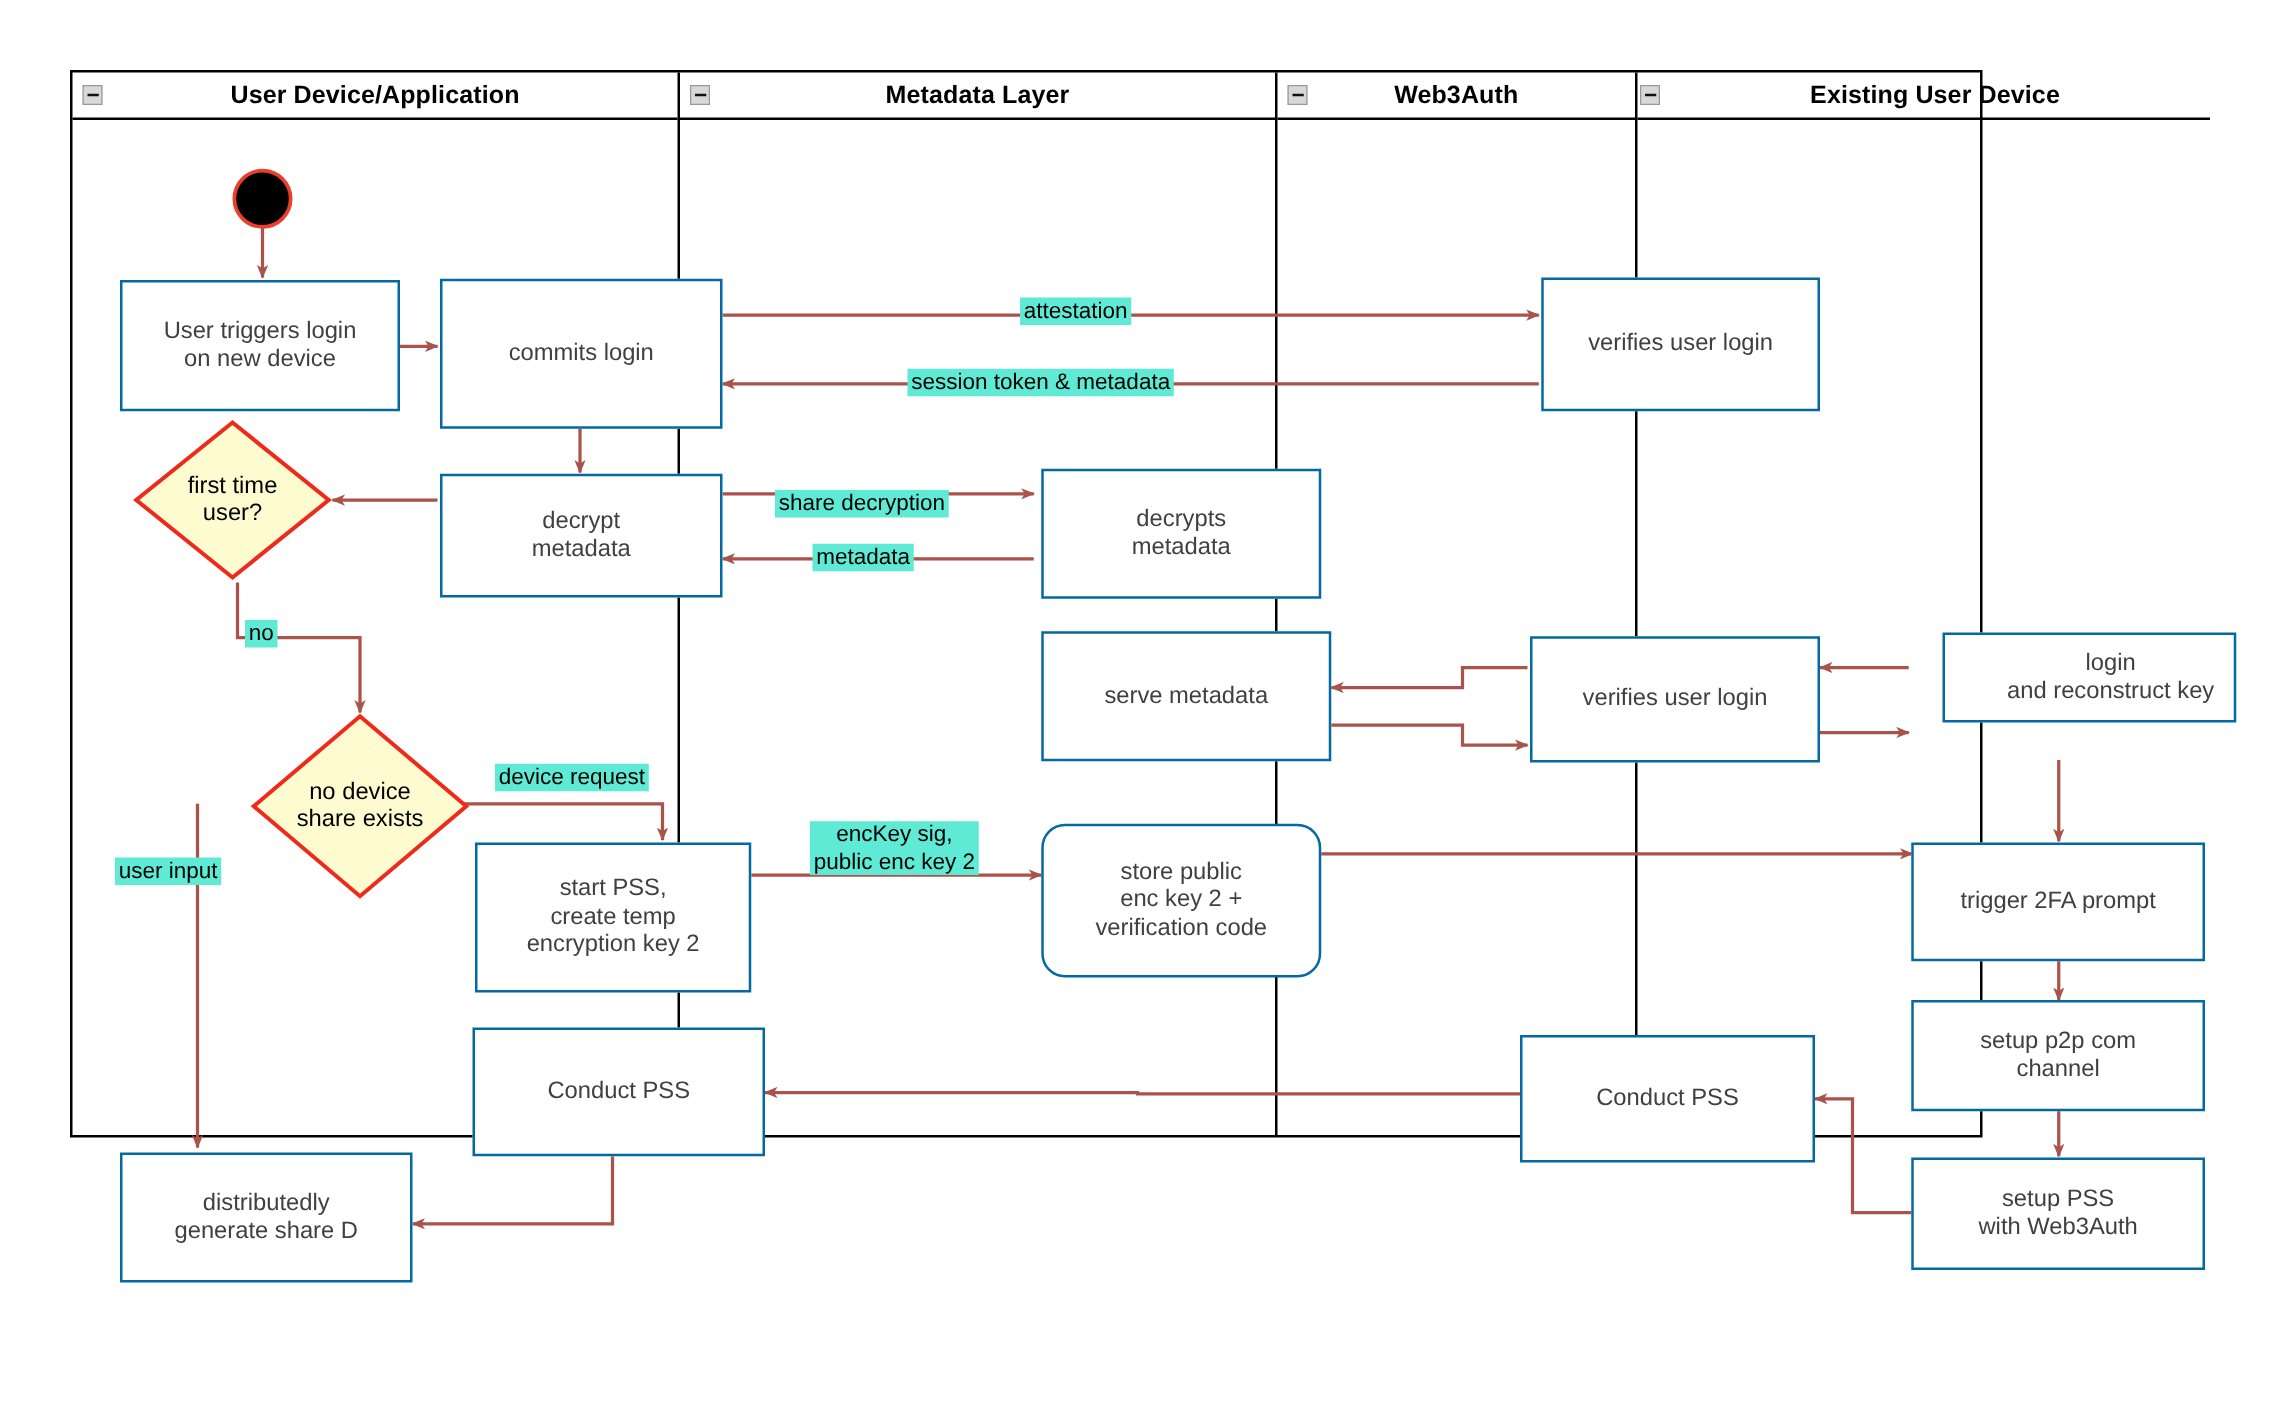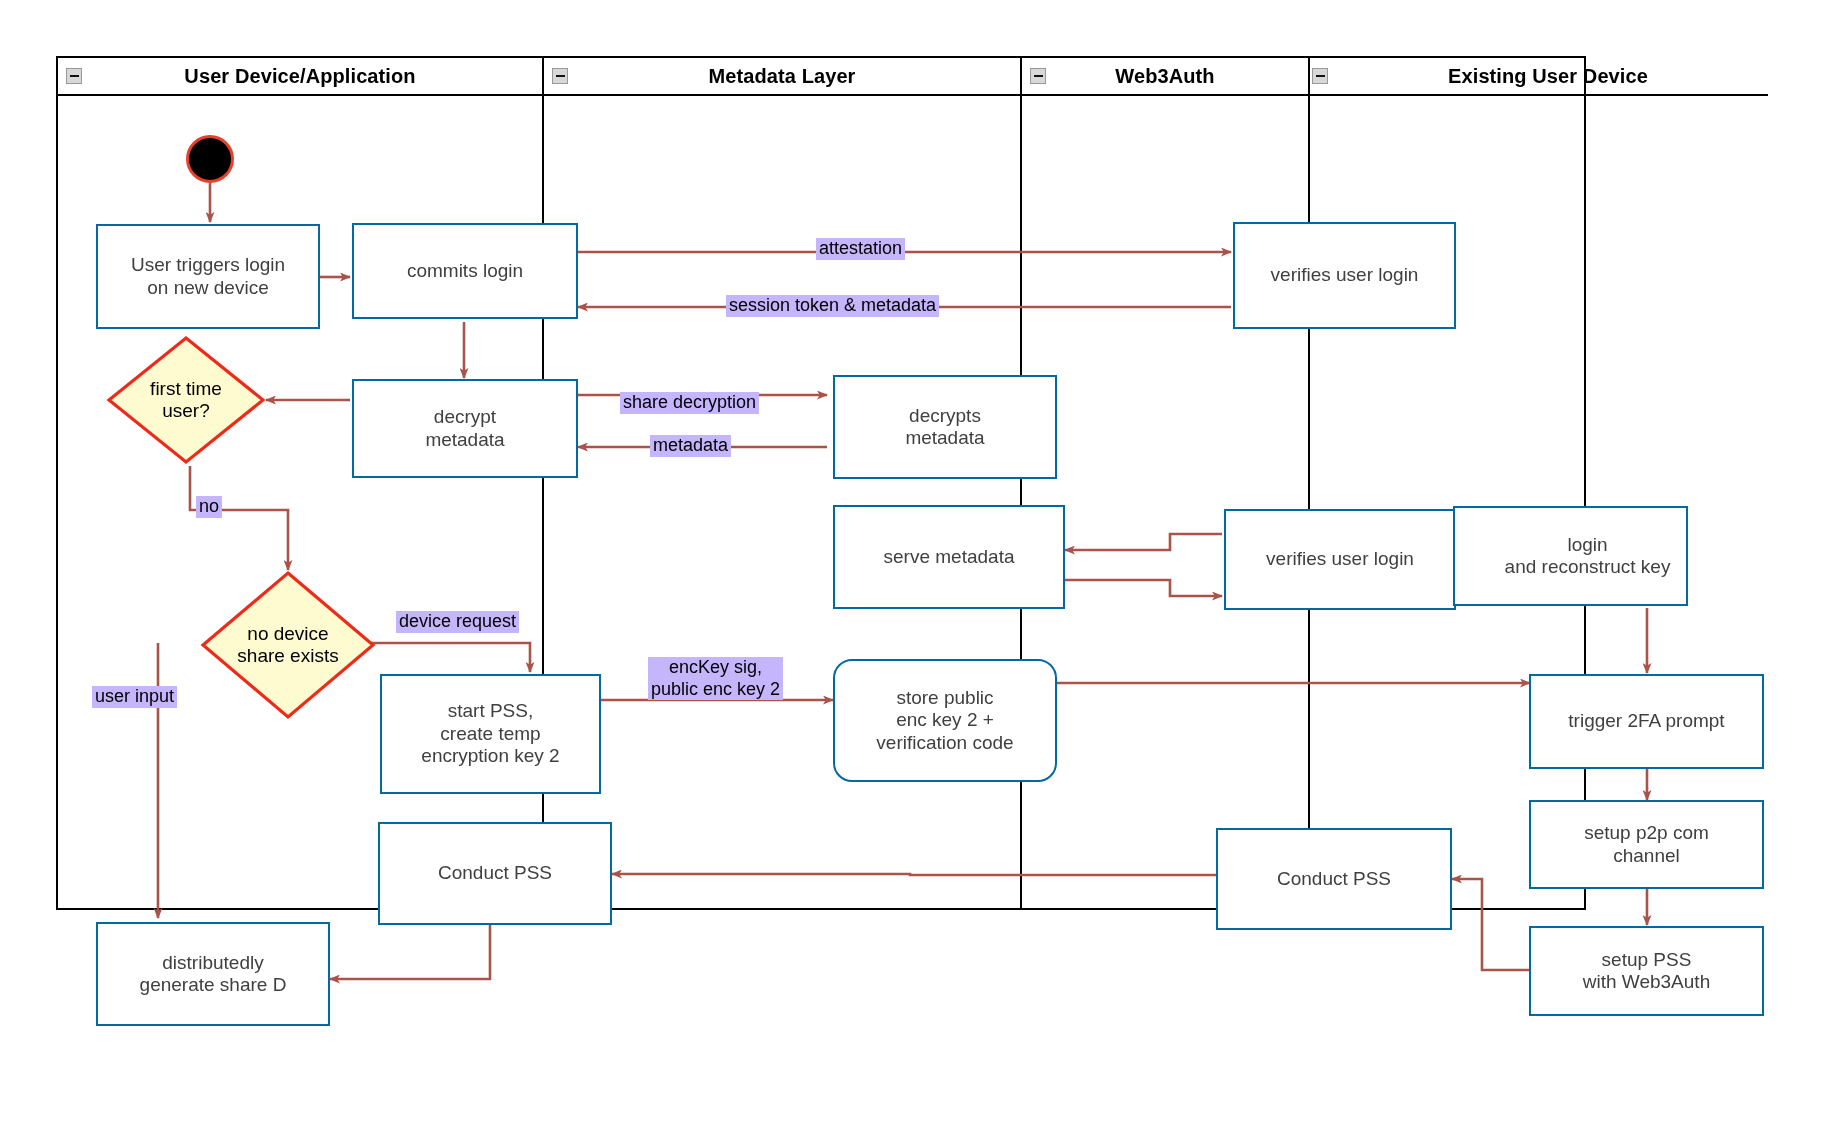--- a/index.html
+++ b/index.html
@@ -119,21 +119,21 @@
     color: #000000;
     white-space: pre-line;
     z-index: 2;
   }
   
   .edge-label {
     position: absolute;
     font-size: 18px;
     line-height: 1.2;
     color: #000000;
-    background: #c4b5fd;
+    background: #5eead4;
     padding: 0 3px;
     white-space: pre-line;
     text-align: center;
     z-index: 4;
   }
   
   #edges {
     position: absolute;
     left: 0;
     top: 0;
@@ -234,21 +234,21 @@
 
       <path d="M490,925 L490,979 L330,979"></path>
     </g>
   </svg>
 
   <div class="start-node" style="left:186px;top:135px;"></div>
 
   <div class="node" style="left:96px;top:224px;width:224px;height:105px;">User triggers login
 on new device</div>
 
-  <div class="node" style="left:352px;top:223px;width:226px;height:96px;">commits login</div>
+  <div class="node" style="left:352px;top:223px;width:226px;height:120px;">commits login</div>
 
   <div class="node" style="left:352px;top:379px;width:226px;height:99px;">decrypt
 metadata</div>
 
   <div class="diamond" style="left:106px;top:335px;width:160px;height:130px;">
     <svg class="dshape" viewBox="0 0 160 130" preserveAspectRatio="none">
       <polygon points="80,3 157,65 80,127 3,65" fill="#fdfbcf" stroke="#ee2a1b" stroke-width="3.2"></polygon>
     </svg>
     <div class="dlabel">first time
 user?</div>
@@ -279,21 +279,21 @@
   <div class="node" style="left:833px;top:659px;width:224px;height:123px;border-radius:19px;">store public
 enc key 2 +
 verification code</div>
 
   <div class="node" style="left:1233px;top:222px;width:223px;height:107px;">verifies user login</div>
 
   <div class="node" style="left:1224px;top:509px;width:232px;height:101px;">verifies user login</div>
 
   <div class="node" style="left:1216px;top:828px;width:236px;height:102px;">Conduct PSS</div>
 
-  <div class="node" style="left:1453px;top:506px;width:235px;height:100px;padding-left:40px;">login
+  <div class="node" style="left:1554px;top:506px;width:235px;height:72px;padding-left:40px;">login
 and reconstruct key</div>
 
   <div class="node" style="left:1529px;top:674px;width:235px;height:95px;">trigger 2FA prompt</div>
 
   <div class="node" style="left:1529px;top:800px;width:235px;height:89px;">setup p2p com
 channel</div>
 
   <div class="node" style="left:1529px;top:926px;width:235px;height:90px;">setup PSS
 with Web3Auth</div>
 

